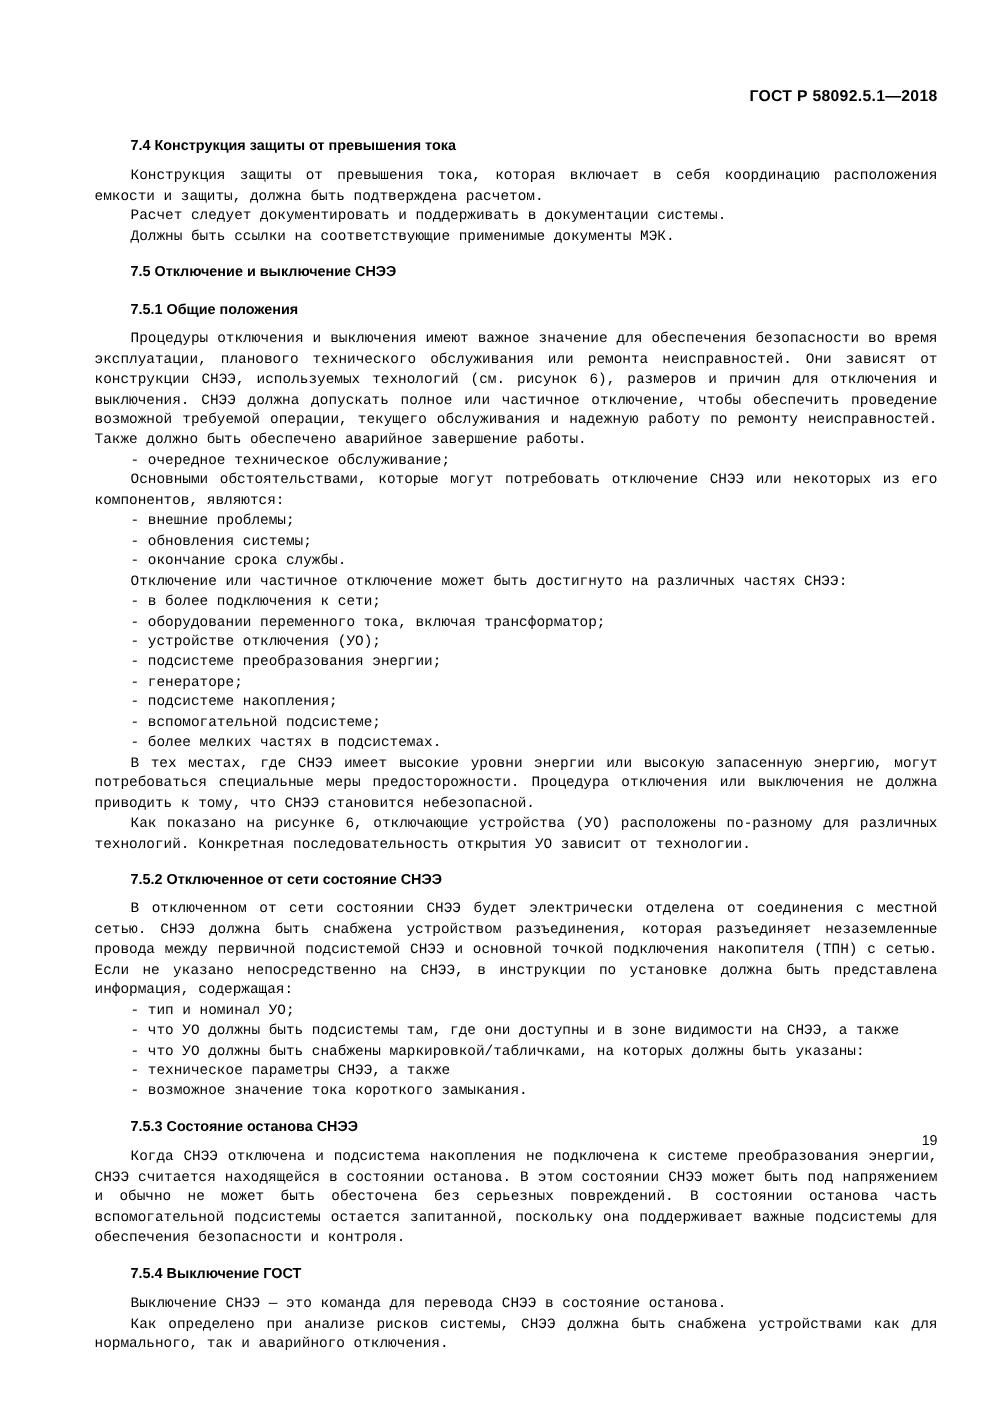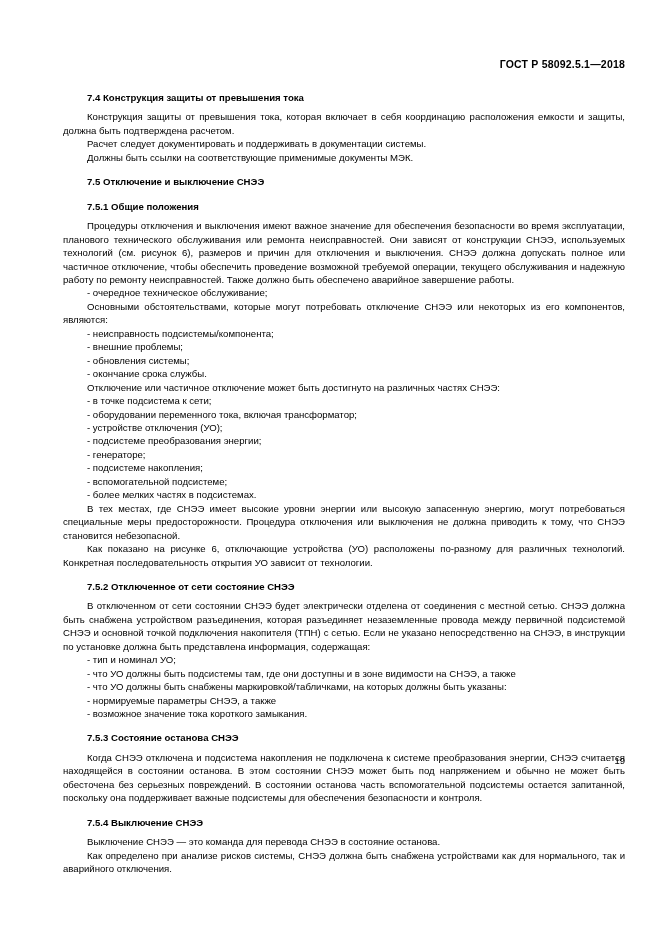--- a/index.html
+++ b/index.html
@@ -38,20 +38,21 @@
   }
   p {
     margin: 0 0 0 0;
     font-size: 9.6px;
     line-height: 13.45px;
     text-align: justify;
     text-justify: inter-word;
   }
   p.ind {
     text-indent: 24px;
+    font-family: Liberation Mono, monospace;
   }
   p.head {
     font-weight: bold;
     text-indent: 24px;
     margin-top: 11px;
     margin-bottom: 6px;
   }
   .pagenum {
     position: absolute;
     right: 36px;
@@ -70,44 +71,43 @@
   <div class="content">
       <p class="head">7.4 Конструкция защиты от превышения тока</p>
       <p class="ind">Конструкция защиты от превышения тока, которая включает в себя координацию расположения емкости и защиты, должна быть подтверждена расчетом.</p>
       <p class="ind">Расчет следует документировать и поддерживать в документации системы.</p>
       <p class="ind">Должны быть ссылки на соответствующие применимые документы МЭК.</p>
       <p class="head">7.5 Отключение и выключение СНЭЭ</p>
       <p class="head">7.5.1 Общие положения</p>
       <p class="ind">Процедуры отключения и выключения имеют важное значение для обеспечения безопасности во время эксплуатации, планового технического обслуживания или ремонта неисправностей. Они зависят от конструкции СНЭЭ, используемых технологий (см. рисунок 6), размеров и причин для отключения и выключения. СНЭЭ должна допускать полное или частичное отключение, чтобы обеспечить проведение возможной требуемой операции, текущего обслуживания и надежную работу по ремонту неисправностей. Также должно быть обеспечено аварийное завершение работы.</p>
       <p class="ind">- очередное техническое обслуживание;</p>
       <p class="ind">Основными обстоятельствами, которые могут потребовать отключение СНЭЭ или некоторых из его компонентов, являются:</p>
-      <p class="ind">- неисправность подсистемы/компонента;</p>
       <p class="ind">- внешние проблемы;</p>
       <p class="ind">- обновления системы;</p>
       <p class="ind">- окончание срока службы.</p>
       <p class="ind">Отключение или частичное отключение может быть достигнуто на различных частях СНЭЭ:</p>
-      <p class="ind">- в точке подсистема к сети;</p>
+      <p class="ind">- в более подключения к сети;</p>
       <p class="ind">- оборудовании переменного тока, включая трансформатор;</p>
       <p class="ind">- устройстве отключения (УО);</p>
       <p class="ind">- подсистеме преобразования энергии;</p>
       <p class="ind">- генераторе;</p>
       <p class="ind">- подсистеме накопления;</p>
       <p class="ind">- вспомогательной подсистеме;</p>
       <p class="ind">- более мелких частях в подсистемах.</p>
       <p class="ind">В тех местах, где СНЭЭ имеет высокие уровни энергии или высокую запасенную энергию, могут потребоваться специальные меры предосторожности. Процедура отключения или выключения не должна приводить к тому, что СНЭЭ становится небезопасной.</p>
       <p class="ind">Как показано на рисунке 6, отключающие устройства (УО) расположены по-разному для различных технологий. Конкретная последовательность открытия УО зависит от технологии.</p>
       <p class="head">7.5.2 Отключенное от сети состояние СНЭЭ</p>
       <p class="ind">В отключенном от сети состоянии СНЭЭ будет электрически отделена от соединения с местной сетью. СНЭЭ должна быть снабжена устройством разъединения, которая разъединяет незаземленные провода между первичной подсистемой СНЭЭ и основной точкой подключения накопителя (ТПН) с сетью. Если не указано непосредственно на СНЭЭ, в инструкции по установке должна быть представлена информация, содержащая:</p>
       <p class="ind">- тип и номинал УО;</p>
       <p class="ind">- что УО должны быть подсистемы там, где они доступны и в зоне видимости на СНЭЭ, а также</p>
       <p class="ind">- что УО должны быть снабжены маркировкой/табличками, на которых должны быть указаны:</p>
-      <p class="ind">- нормируемые параметры СНЭЭ, а также</p>
+      <p class="ind">- техническое параметры СНЭЭ, а также</p>
       <p class="ind">- возможное значение тока короткого замыкания.</p>
       <p class="head">7.5.3 Состояние останова СНЭЭ</p>
       <p class="ind">Когда СНЭЭ отключена и подсистема накопления не подключена к системе преобразования энергии, СНЭЭ считается находящейся в состоянии останова. В этом состоянии СНЭЭ может быть под напряжением и обычно не может быть обесточена без серьезных повреждений. В состоянии останова часть вспомогательной подсистемы остается запитанной, поскольку она поддерживает важные подсистемы для обеспечения безопасности и контроля.</p>
-      <p class="head">7.5.4 Выключение СНЭЭ</p>
+      <p class="head">7.5.4 Выключение ГОСТ</p>
       <p class="ind">Выключение СНЭЭ — это команда для перевода СНЭЭ в состояние останова.</p>
       <p class="ind">Как определено при анализе рисков системы, СНЭЭ должна быть снабжена устройствами как для нормального, так и аварийного отключения.</p>
     </div>
 
   <div class="pagenum">19</div>
 
 </div>
 
 </body></html>

